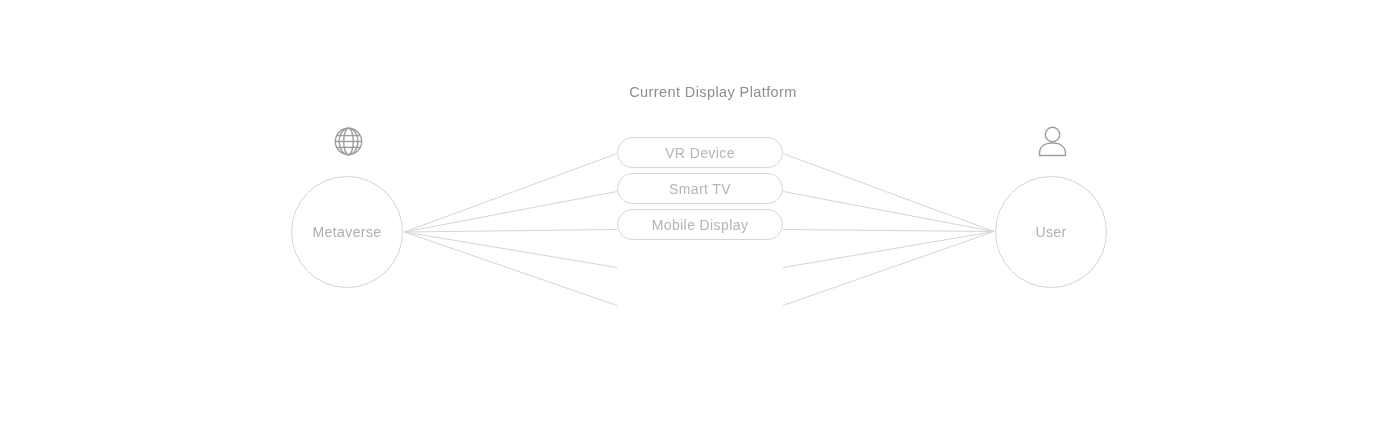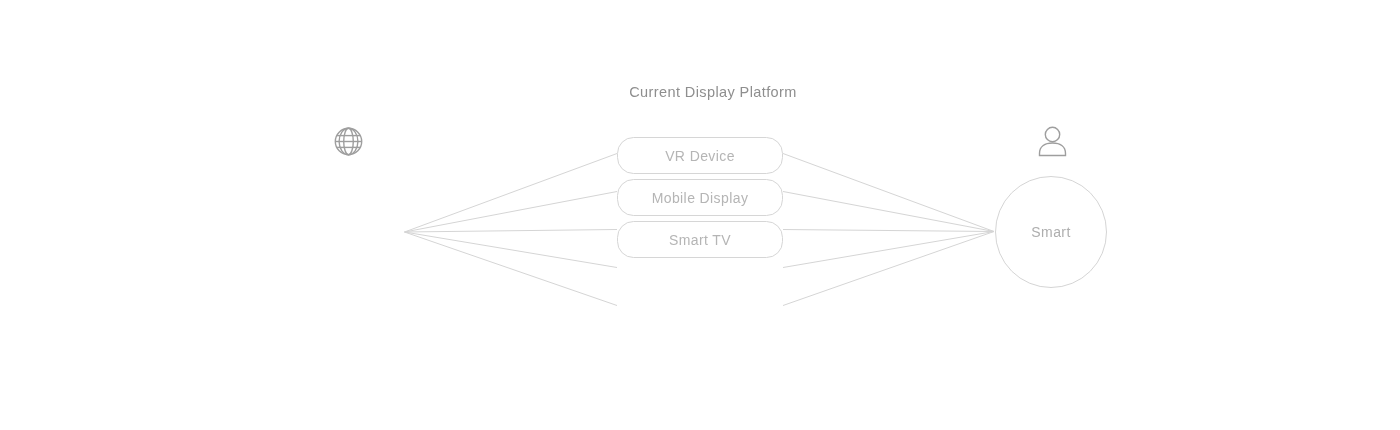--- a/index.html
+++ b/index.html
@@ -69,21 +69,21 @@
   .platforms{
     position:absolute;
     left:617px;
     top:137px;
     width:166px;
     display:flex;
     flex-direction:column;
     gap:5px;
   }
   .platform{
-    height:37px;
+    height:31px;
     border:1px solid var(--border-color);
     border-radius:16.5px;
     background:var(--bg);
     display:flex;
     align-items:center;
     justify-content:center;
     font-size:14px;
     letter-spacing:0.4px;
     color:var(--box-text);
   }
@@ -117,24 +117,27 @@
     <line x1="1.3" y1="14.5" x2="27.7" y2="14.5"></line>
     <line x1="2.7" y1="8.6" x2="26.3" y2="8.6"></line>
     <line x1="2.7" y1="20.4" x2="26.3" y2="20.4"></line>
   </svg>
 
   <svg class="node-icon person-icon" width="29" height="32" viewBox="0 0 29 32" xmlns="http://www.w3.org/2000/svg">
     <path d="M 1.5 30.5 L 1.5 28.5 C 1.5 21.5 7 18 14.5 18 C 22 18 27.5 21.5 27.5 28.5 L 27.5 30.5 Z" fill="#ffffff"></path>
     <circle cx="14.5" cy="9.5" r="7.2" fill="#ffffff"></circle>
   </svg>
 
+  <div class="node node-left">
+    <span>Metaverse</span>
+  </div>
 
   <div class="node node-right">
-    <span>Smart</span>
+    <span>User</span>
   </div>
 
   <div class="platforms">
     <div class="platform">VR Device</div>
+    <div class="platform">Smart TV</div>
     <div class="platform">Mobile Display</div>
-    <div class="platform">Smart TV</div>
   </div>
 
 </div>
 
 </body></html>

